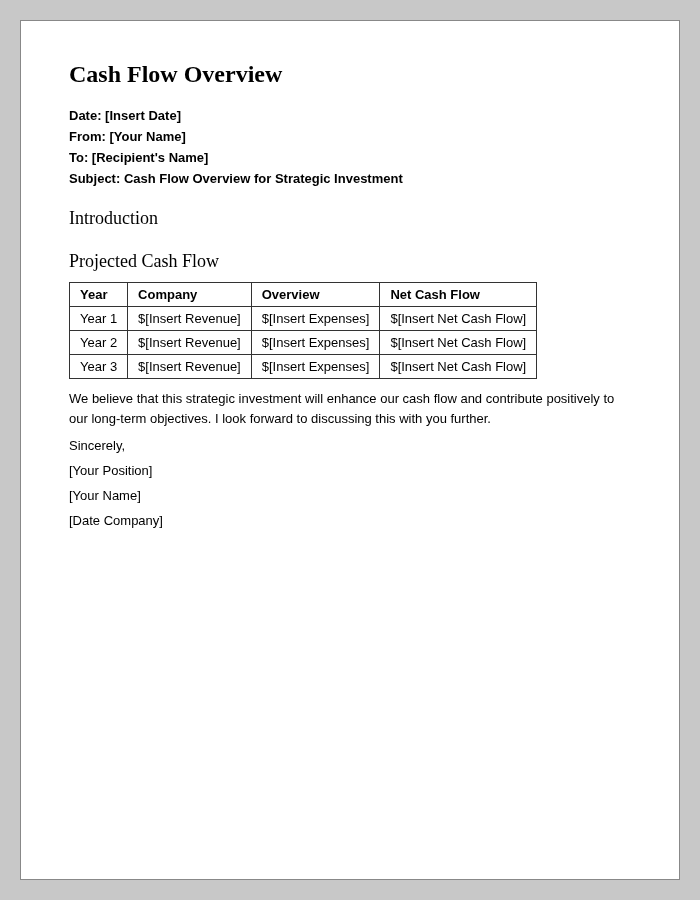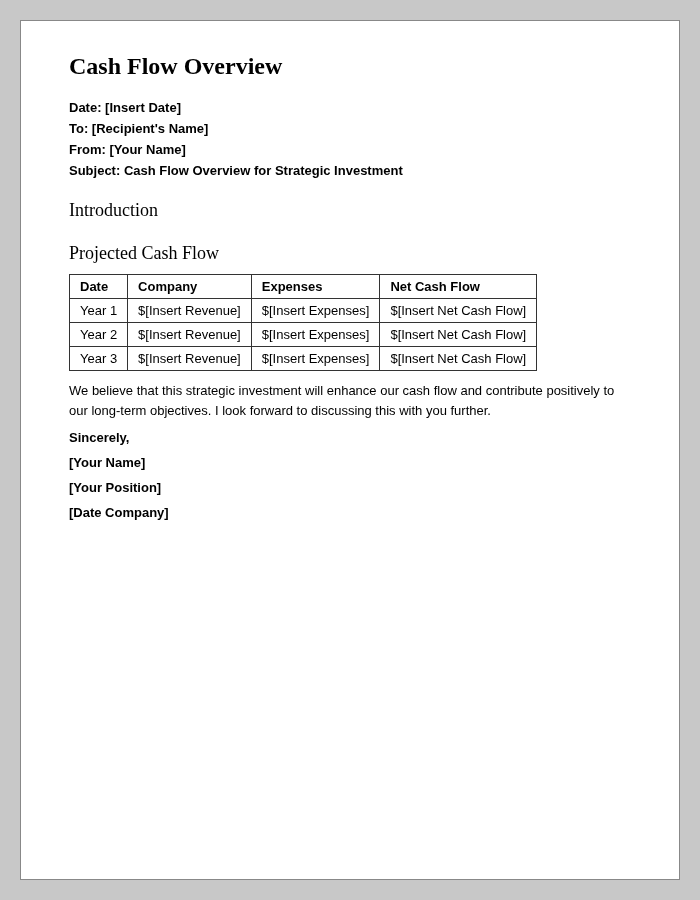--- a/index.html
+++ b/index.html
@@ -15,21 +15,21 @@
       align-items: center;
       min-height: 100vh;
       font-family: Georgia, 'Times New Roman', serif;
     }
 
     .page-container {
       width: 660px;
       min-height: 860px;
       background: #ffffff;
       border: 1px solid #888;
-      padding: 32px 48px 48px 48px;
+      padding: 40px 48px 48px 48px;
     }
 
     .doc-title {
       font-size: 24px;
       font-weight: bold;
       margin-bottom: 20px;
       font-family: Georgia, 'Times New Roman', serif;
     }
 
     .meta-section {
@@ -78,54 +78,53 @@
       font-weight: bold;
       background: #ffffff;
     }
 
     .conclusion-section {
       margin-top: 4px;
     }
 
     .signature-block {
       margin-top: 8px;
-      font-weight: bold;
     }
 
     .signature-line {
       font-size: 13px;
       font-family: Arial, sans-serif;
       margin-bottom: 10px;
     }
   </style>
 </head>
 <body>
 
 <div class="page-container">
 
   <h1 class="doc-title">Cash Flow Overview</h1>
 
   <div class="meta-section">
     <div class="meta-line">Date: [Insert Date]</div>
+    <div class="meta-line">From: [Your Name]</div>
     <div class="meta-line">To: [Recipient's Name]</div>
-    <div class="meta-line">From: [Your Name]</div>
     <div class="meta-line">Subject: Cash Flow Overview for Strategic Investment</div>
   </div>
 
   <h2 class="section-heading">Introduction</h2>
 
 
   <h2 class="section-heading">Projected Cash Flow</h2>
 
   <table class="cash-flow-table">
     <thead>
       <tr>
-        <th>Date</th>
+        <th>Year</th>
         <th>Company</th>
-        <th>Expenses</th>
+        <th>Overview</th>
         <th>Net Cash Flow</th>
       </tr>
     </thead>
     <tbody id="table-body">
     <tr>
           <td>Year 1</td>
           <td>$[Insert Revenue]</td>
           <td>$[Insert Expenses]</td>
           <td>$[Insert Net Cash Flow]</td>
         </tr>
@@ -143,19 +142,19 @@
         </tr>
       </tbody>
   </table>
 
   <div class="conclusion-section">
 
     <p class="body-text">We believe that this strategic investment will enhance our cash flow and contribute positively to our long-term objectives. I look forward to discussing this with you further.</p>
 
     <div class="signature-block">
       <div class="signature-line">Sincerely,</div>
+      <div class="signature-line">[Your Position]</div>
       <div class="signature-line">[Your Name]</div>
-      <div class="signature-line">[Your Position]</div>
       <div class="signature-line">[Date Company]</div>
     </div>
   </div>
 
 </div>
 
 </body></html>

